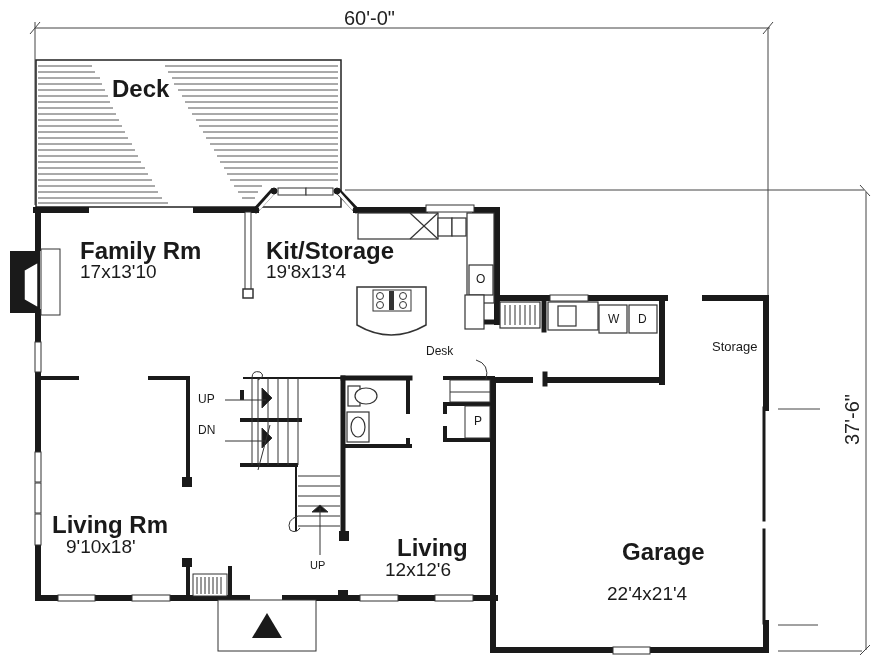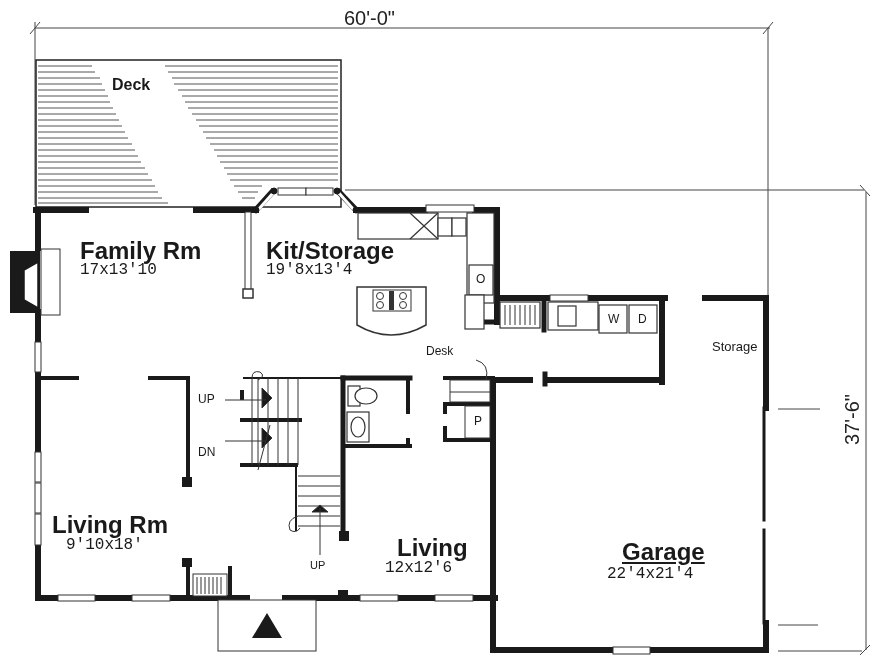--- a/index.html
+++ b/index.html
@@ -1,20 +1,20 @@
 <!DOCTYPE html>
 <html><head>
 <meta charset="utf-8">
 <style>
   html, body { margin:0; padding:0; background:#ffffff; }
   body { width:884px; height:664px; overflow:hidden; position:relative; font-family:"Liberation Sans", sans-serif; }
   svg { position:absolute; left:0; top:0; }
   .lbl { position:absolute; color:#1a1a1a; white-space:nowrap; line-height:1; }
   .room-name { font-weight:bold; font-size:24px; }
-  .room-dim { font-size:16px;font-family:Liberation Mono, monospace; }
+  .room-dim { font-size:19px; }
   .small { font-size:12px; }
   .dim-text { font-size:20px; color:#222; }
 </style>
 </head>
 <body>
 
 <svg width="884" height="664" viewBox="0 0 884 664">
 
   <g stroke="#444" stroke-width="1" fill="none">
     <line x1="35" y1="28" x2="770" y2="28"></line>
@@ -282,39 +282,39 @@
 
   <g>
     <rect x="218" y="600" width="98" height="51" fill="#fff" stroke="#333" stroke-width="1"></rect>
     <polygon points="267,613 252,638 282,638" fill="#1a1a1a"></polygon>
   </g>
 </svg>
 
 <div class="lbl dim-text" style="left:344px;top:8px;">60'-0"</div>
 <div class="lbl dim-text" style="left:842px;top:445px;transform:rotate(-90deg);transform-origin:left top;">37'-6"</div>
 
-<div class="lbl room-name" style="left:112px;top:77px;font-size:16px;">Deck</div>
+<div class="lbl room-name" style="left:112px;top:77px;font-size:24px;">Deck</div>
 
 <div class="lbl room-name" style="left:80px;top:239px;">Family Rm</div>
 <div class="lbl room-dim" style="left:80px;top:262px;">17x13'10</div>
 
 <div class="lbl room-name" style="left:266px;top:239px;">Kit/Storage</div>
 <div class="lbl room-dim" style="left:266px;top:262px;">19'8x13'4</div>
 
 <div class="lbl room-name" style="left:52px;top:513px;">Living Rm</div>
 <div class="lbl room-dim" style="left:66px;top:537px;">9'10x18'</div>
 
 <div class="lbl room-name" style="left:397px;top:536px;">Living</div>
 <div class="lbl room-dim" style="left:385px;top:560px;">12x12'6</div>
 
-<div class="lbl room-name" style="left:622px;top:540px;text-decoration:underline;">Garage</div>
-<div class="lbl room-dim" style="left:607px;top:566px;">22'4x21'4</div>
+<div class="lbl room-name" style="left:622px;top:540px;">Garage</div>
+<div class="lbl room-dim" style="left:607px;top:584px;">22'4x21'4</div>
 
 <div class="lbl small" style="left:712px;top:340px;font-size:13px;">Storage</div>
 
 <div class="lbl small" style="left:198px;top:393px;">UP</div>
-<div class="lbl small" style="left:198px;top:446px;">DN</div>
+<div class="lbl small" style="left:198px;top:424px;">DN</div>
 <div class="lbl small" style="left:310px;top:560px;font-size:11px;">UP</div>
 <div class="lbl small" style="left:426px;top:345px;">Desk</div>
 <div class="lbl small" style="left:474px;top:415px;">P</div>
 <div class="lbl small" style="left:476px;top:273px;">O</div>
 <div class="lbl small" style="left:608px;top:313px;">W</div>
 <div class="lbl small" style="left:638px;top:313px;">D</div>
 
 </body></html>

